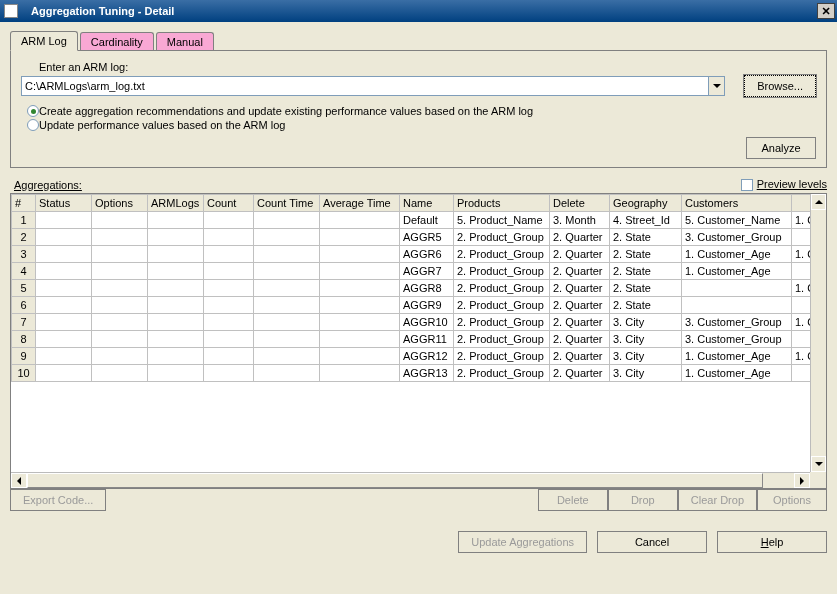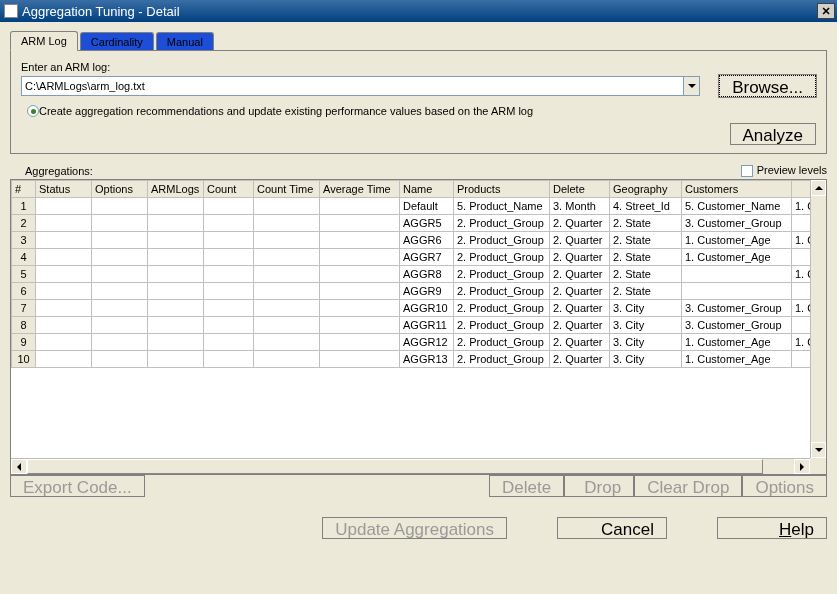--- a/index.html
+++ b/index.html
@@ -19,21 +19,21 @@
     align-items:center;
     padding:0 2px 0 4px;
     color:#fff;
   }
   .titlebar .icon {
     width:14px; height:14px;
     background:#fff; border:1px solid #888;
     margin-right:4px;
     display:inline-block;
   }
-  .titlebar .title { flex:1; font-weight:normal; font-size:13px; }
+  .titlebar .title { flex:1; font-weight:bold; font-size:11px;margin-left:9px; }
   .titlebar .close {
     width:18px; height:16px;
     background:#d4d0c8;
     border:1px solid #404040;
     display:flex; align-items:center; justify-content:center;
     font-weight:bold; color:#000;
     font-family: Arial, sans-serif;
     line-height:1;
   }
   .window-body {
@@ -46,40 +46,40 @@
   .tabstrip {
     display:flex;
     align-items:flex-end;
     height:22px;
     position:relative;
   }
   .tab {
     border:1px solid #808080;
     border-bottom:none;
     border-radius:3px 3px 0 0;
-    background:#1d4ed8;
+    background:#f9a8d4;
     padding:3px 10px;
     margin-right:2px;
     position:relative;
     top:1px;
     font-size:11px;
     cursor:default;
   }
   .tab.active {
     background:#ece9d8;
     border-bottom:1px solid #ece9d8;
     z-index:2;
   }
   .panel {
     border:1px solid #808080;
     padding:8px 10px;
     background:#ece9d8;
     position:relative;
   }
-  .label { display:block; margin:2px 0; }
+  .label { display:block; margin:2px 18px; }
   .path-row { display:flex; align-items:center; gap:19px; margin-bottom:8px; }
   .path-input-wrapper {
     flex:1;
     display:flex;
     border:1px solid #7f9db9;
     background:#fff;
     height:20px;
   }
   .path-input {
     flex:1;
@@ -100,45 +100,44 @@
     border-left:4px solid transparent;
     border-right:4px solid transparent;
     border-top:4px solid #000;
   }
   .btn {
     border:1px solid #808080;
     background:#ece9d8;
     padding:2px 12px;
     height:22px;
     font-family:inherit;
-    font-size:17px;
+    font-size:11px;
     cursor:default;
     min-width:70px;
-    text-align:right;
   }
   .btn.dotted {
     border:1px dotted #000;
     outline:1px solid #808080;
   }
   .btn.disabled { color:#9a9a9a; }
   .radio-row { display:flex; align-items:center; margin:2px 0 2px 6px; }
   .radio {
     width:12px;height:12px;
     border:1px solid #7f9db9;
     border-radius:50%;
     background:#fff;
     display:flex; align-items:center; justify-content:center;
   }
   .radio.checked::after {
     content:"";
     width:5px;height:5px;border-radius:50%;
     background:#318631;
   }
   .analyze-row { display:flex; justify-content:flex-end; margin-top:6px;}
-  .agg-header-row { display:flex; align-items:center; justify-content:space-between; margin:10px 0 2px 15px;}
+  .agg-header-row { display:flex; align-items:center; justify-content:space-between; margin:10px 0 2px 4px;text-decoration:underline;}
   .checkbox {
     width:12px; height:12px;
     border:1px solid #7f9db9;
     background:#fff; display:inline-block; margin-right:4px;
     vertical-align:middle;
   }
   .grid-box {
     border:1px solid #808080;
     background:#fff;
     height:296px;
@@ -194,21 +193,21 @@
     text-align:center;
   }
   .bottom-btn-row1 {
     display:flex; justify-content:space-between; 
   }
   .bottom-btn-row1 .right { display:flex; }
   .bottom-btn-row2 {
     display:flex; justify-content:flex-end; gap:10px; margin-top:12px;
     padding-top:8px;
   }
-  .bottom-btn-row2 .btn { min-width:110px;margin-left:40px; }
+  .bottom-btn-row2 .btn { min-width:110px; }
   .underline { text-decoration:underline; }
   .tri-left {width:0;height:0;border-top:4px solid transparent;border-bottom:4px solid transparent;border-right:4px solid #000;}
   .tri-right {width:0;height:0;border-top:4px solid transparent;border-bottom:4px solid transparent;border-left:4px solid #000;}
   .tri-up {width:0;height:0;border-left:4px solid transparent;border-right:4px solid transparent;border-bottom:4px solid #000;}
 </style>
 </head>
 <body>
 
 <div class="titlebar">
   <span class="icon"></span>
@@ -231,20 +230,24 @@
         <input class="path-input" value="C:\ARMLogs\arm_log.txt" style="">
         <div class="dropdown-btn">
             <div class="triangle-down"></div>
           </div>
       </div>
       <button class="btn dotted">Browse...</button>
     </div>
     <div class="radio-row">
       <span class="radio checked"></span>
       <span>Create aggregation recommendations and update existing performance values based on the ARM log</span>
+    </div>
+    <div class="radio-row">
+      <span class="radio"></span>
+      <span>Update performance values based on the ARM log</span>
     </div>
     <div class="analyze-row">
       <button class="btn">Analyze</button>
     </div>
   </div>
 
   <div class="agg-header-row">
     <span>Aggregations:</span>
     <span>
       <span class="checkbox"></span><span>Preview levels</span>

